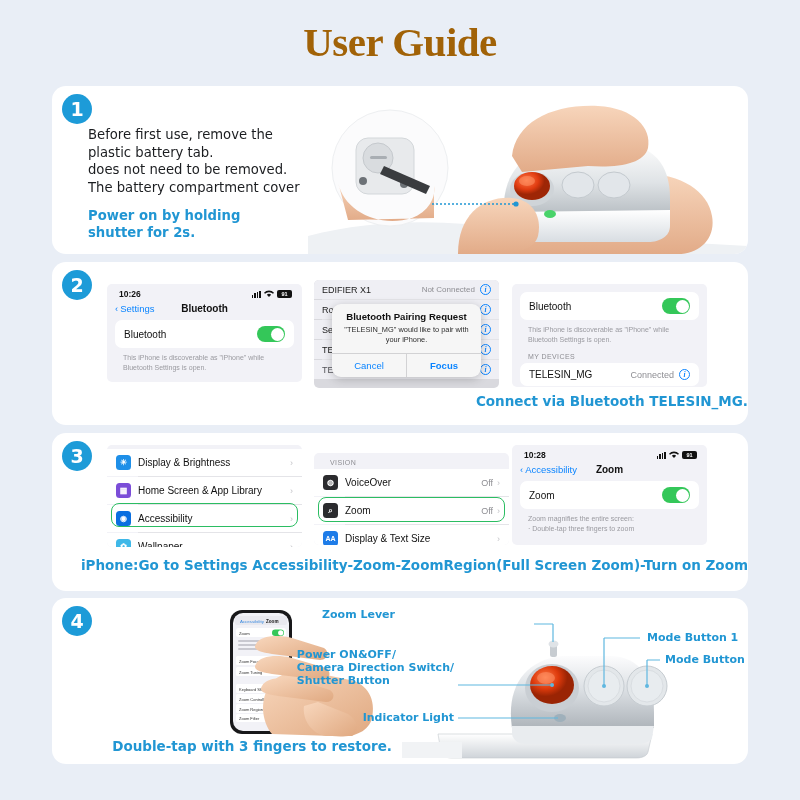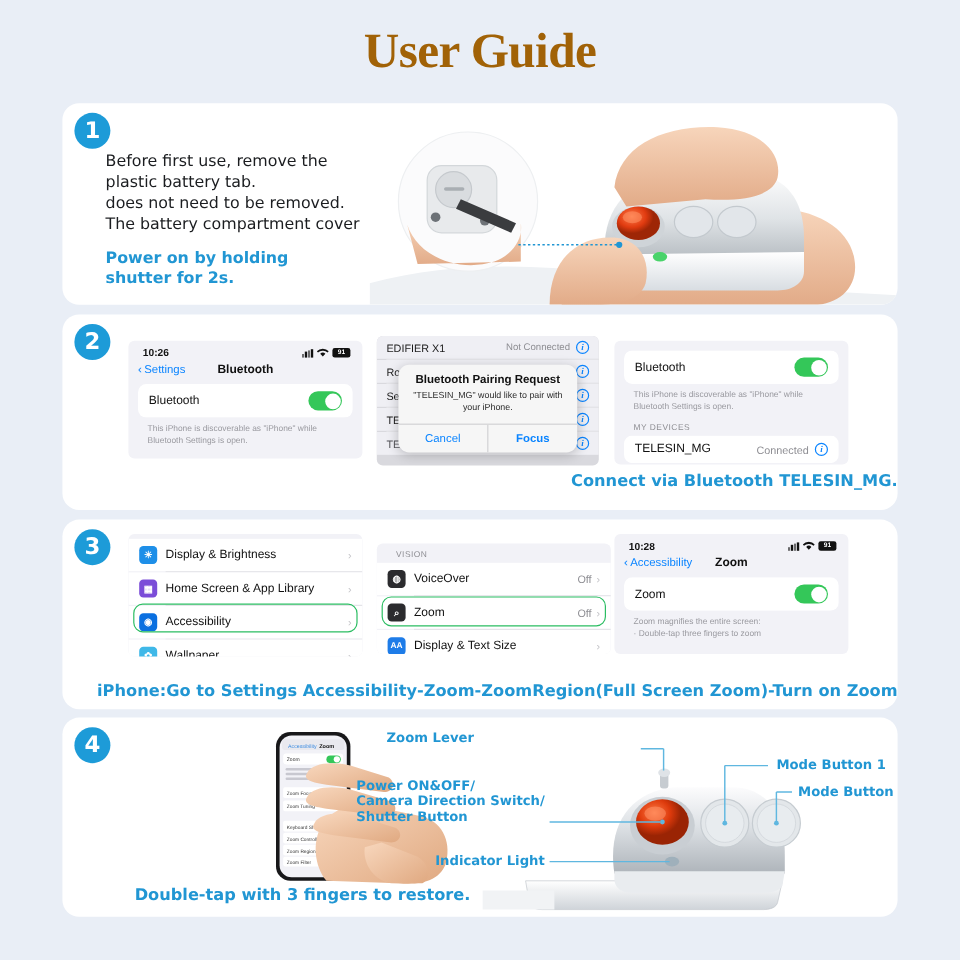--- a/index.html
+++ b/index.html
@@ -426,21 +426,21 @@
       <div class="rowcard">
         <div class="cell">
           <span>Zoom</span>
           <span class="toggle"></span>
         </div>
       </div>
       <div class="footnote">Zoom magnifies the entire screen:</div>
       <div class="footnote" style="padding-top:0">· Double-tap three fingers to zoom</div>
     </div>
 
-    <div class="caption" style="top:135px">iPhone:Go to Settings Accessibility-Zoom-ZoomRegion(Full Screen Zoom)-Turn on Zoom</div>
+    <div class="caption" style="top:124px">iPhone:Go to Settings Accessibility-Zoom-ZoomRegion(Full Screen Zoom)-Turn on Zoom</div>
   </div>
 
   <div class="panel" id="panel4">
     <div class="step-badge">4</div>
 
     <div style="position:absolute; left:100px; top:4px; width:230px; height:136px;">
       <svg width="230" height="136" viewBox="0 0 230 136">
         <defs>
           <linearGradient id="skinG2" x1="0" y1="0" x2="1" y2="1">
             <stop offset="0%" stop-color="#f8d7bd"></stop>

